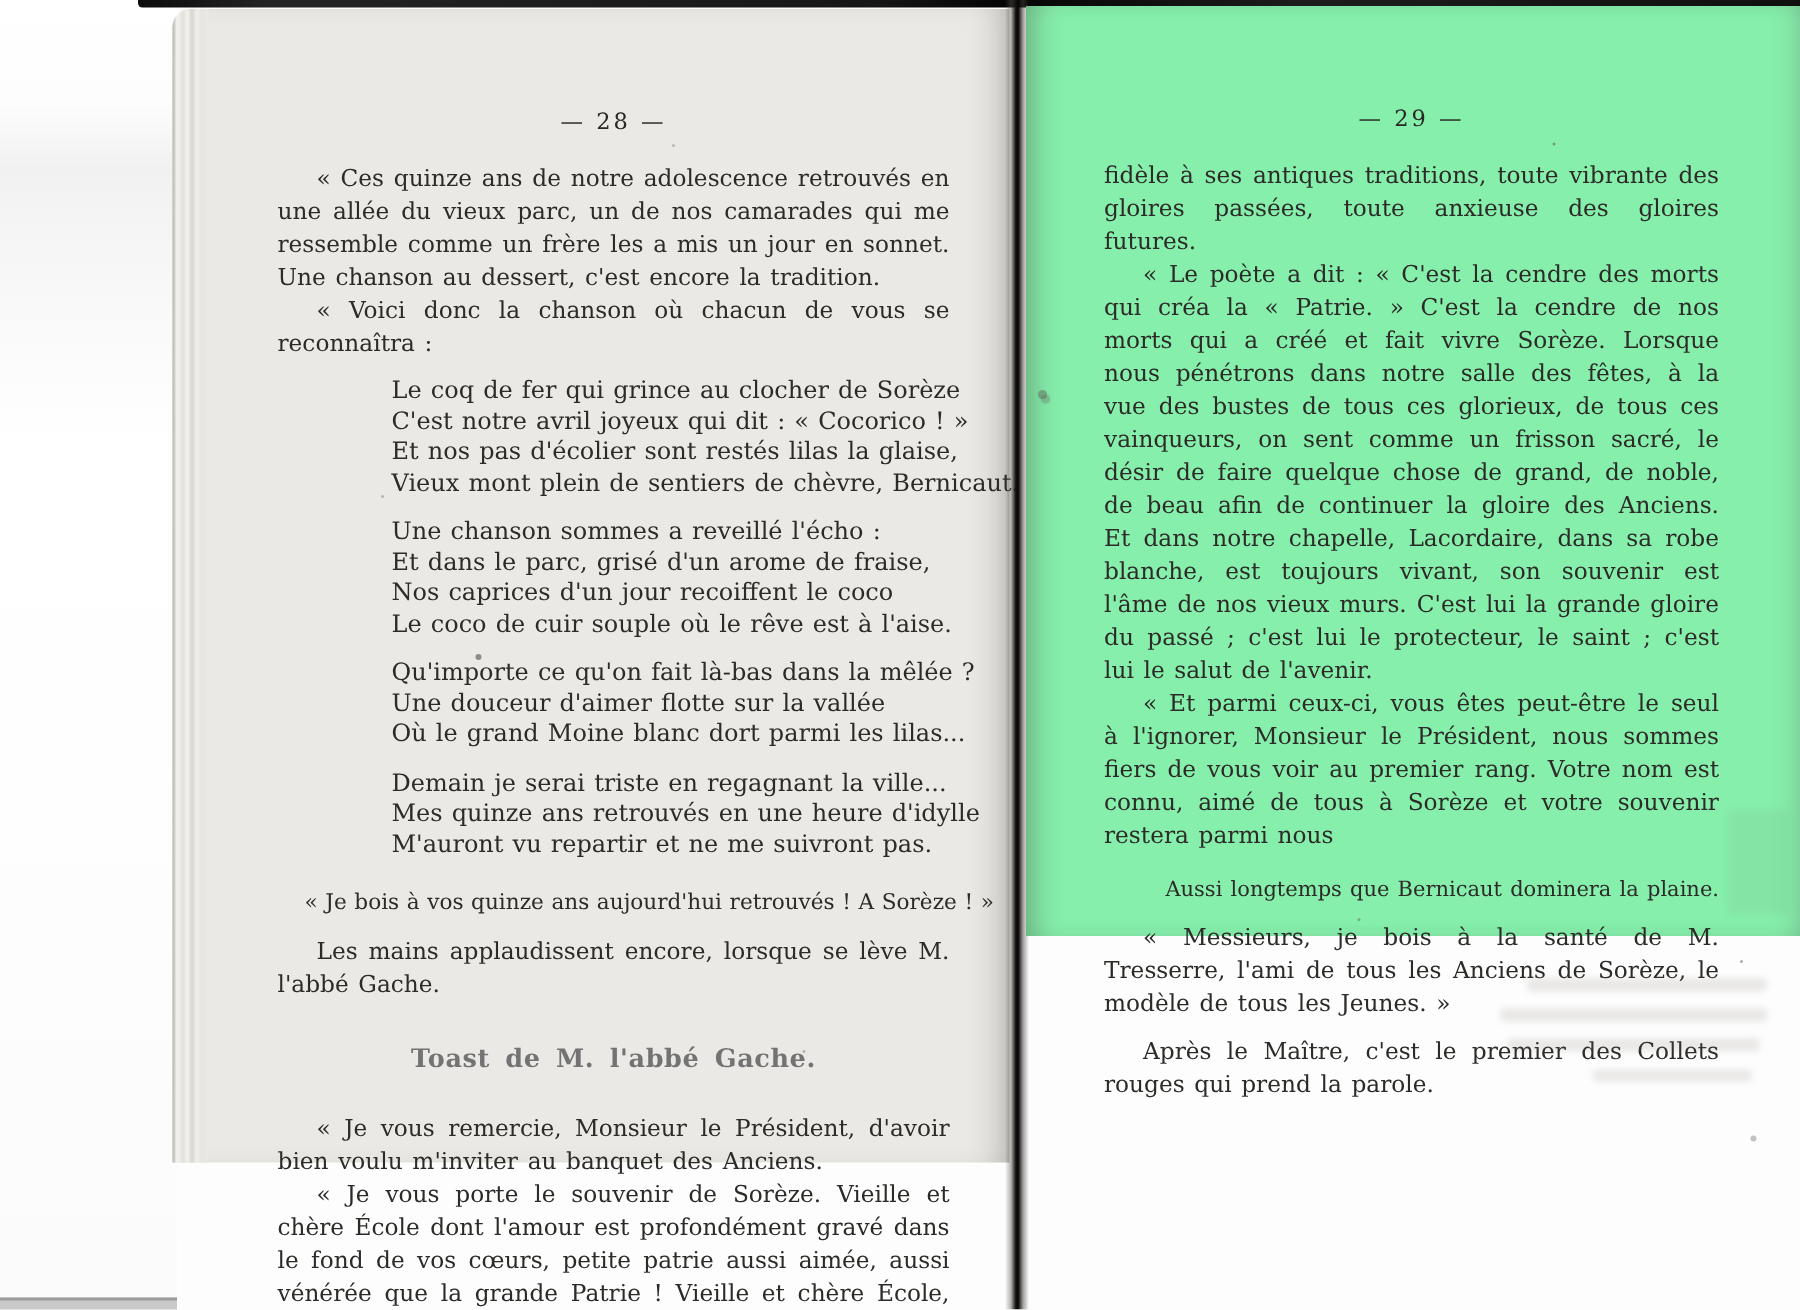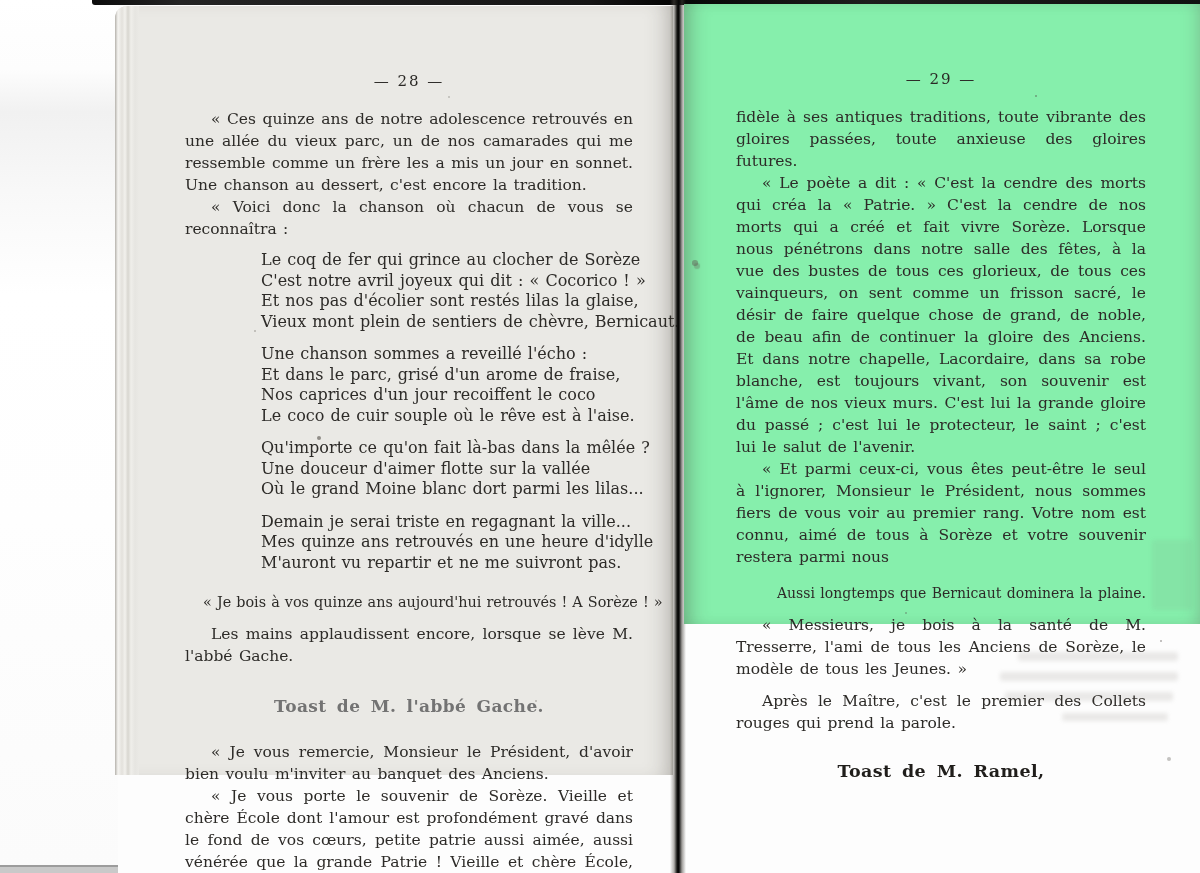--- a/index.html
+++ b/index.html
@@ -176,21 +176,20 @@
 
       <p class="para">fidèle à ses antiques traditions, toute vibrante des gloires passées, toute anxieuse des gloires futures.</p>
       <p class="para ind">« Le poète a dit : « C'est la cendre des morts qui créa la « Patrie. » C'est la cendre de nos morts qui a créé et fait vivre Sorèze. Lorsque nous pénétrons dans notre salle des fêtes, à la vue des bustes de tous ces glorieux, de tous ces vainqueurs, on sent comme un frisson sacré, le désir de faire quelque chose de grand, de noble, de beau afin de continuer la gloire des Anciens. Et dans notre chapelle, Lacordaire, dans sa robe blanche, est toujours vivant, son souvenir est l'âme de nos vieux murs. C'est lui la grande gloire du passé ; c'est lui le protecteur, le saint ; c'est lui le salut de l'avenir.</p>
       <p class="para ind">« Et parmi ceux-ci, vous êtes peut-être le seul à l'ignorer, Monsieur le Président, nous sommes fiers de vous voir au premier rang. Votre nom est connu, aimé de tous à Sorèze et votre souvenir restera parmi nous</p>
 
       <p class="para verse">Aussi longtemps que Bernicaut dominera la plaine.</p>
 
       <p class="para ind">« Messieurs, je bois à la santé de M. Tresserre, l'ami de tous les Anciens de Sorèze, le modèle de tous les Jeunes. »</p>
       <p class="para ind applause">Après le Maître, c'est le premier des Collets rouges qui prend la parole.</p>
 
-      <h3 class="heading2">Toast de M. Ramel,</h3>
 
     </div>
 
     <div class="ghost g1" style="position:absolute;left:334px;top:648px;width:160px;height:9px;"></div>
   </div>
 
   <div class="ghost g2"></div>
   <div class="ghost g3"></div>
   <div class="ghost g4"></div>
   <div class="ghost g5"></div>

